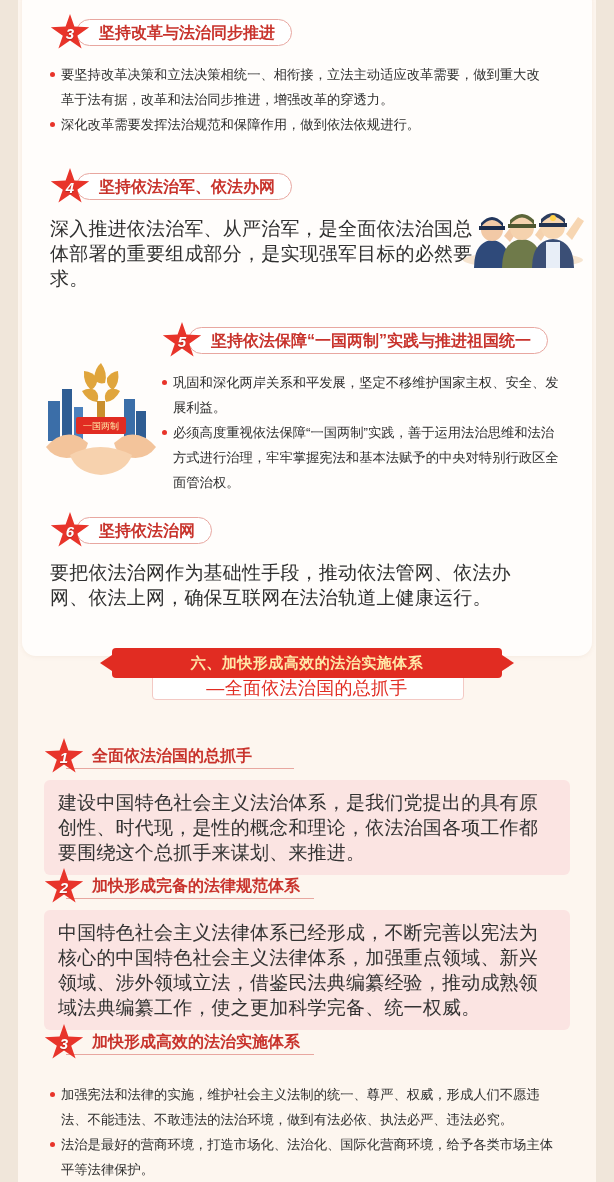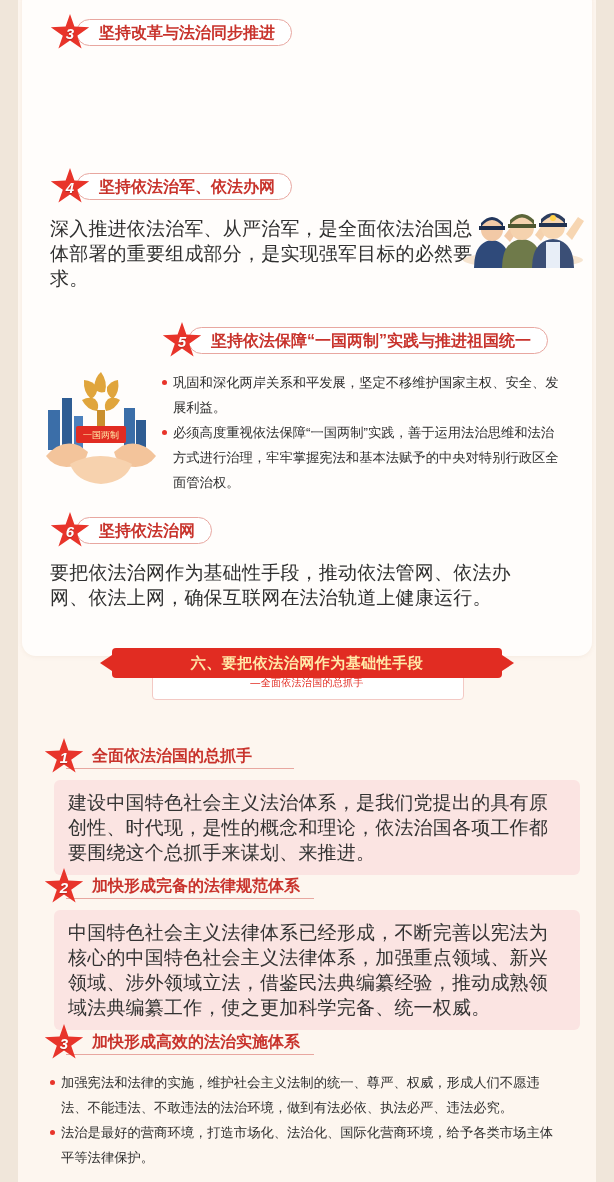--- a/index.html
+++ b/index.html
@@ -114,21 +114,21 @@
   .soldiers {
     position: absolute;
     right: 28px;
     top: 180px;
     width: 126px;
     height: 88px;
   }
   .hk {
     position: absolute;
     left: 40px;
-    top: 364px;
+    top: 355px;
     width: 122px;
     height: 126px;
   }
   
   .banner-wrap {
     position: absolute;
     left: 0;
     top: 648px;
     width: 614px;
     height: 60px;
@@ -157,59 +157,62 @@
     border-bottom: 8px solid transparent;
   }
   .banner:before { left: -12px; border-right: 12px solid #e12c22; }
   .banner:after  { right: -12px; border-left: 12px solid #e12c22; }
   .banner-sub {
     position: absolute;
     left: 0; top: 28px;
     width: 614px;
     text-align: center;
     color: #e12c22;
-    font-size: 10px;
+    font-size: 18px;
     letter-spacing: .3px;
   }
   .banner-sub-bg {
     position: absolute;
     left: 152px;
     top: 26px;
     width: 310px;
     height: 24px;
     background: #ffffff;
     border: 1px solid #f3c9c4;
     border-radius: 4px;
   }
   
   .pinkbox {
     background: #fbe4e2;
     border-radius: 6px;
     padding: 10px 14px;
-    margin-left: 10px;
   }
   .pinkbox .body-text, .pinkbox li { color: #333; }
   .underline {
     position: absolute;
     height: 1px;
     background: #e8a7a0;
   }
 </style>
 </head>
 <body>
 
 <div class="page">
 
   <div class="card-top"></div>
 
   <div class="sec" style="top:14px;left:50px;width:520px;">
     <div class="head">
       <div class="star">3</div>
       <div class="pill">坚持改革与法治同步推进</div>
     </div>
+    <ul class="bullet-list" style="margin-top:14px;width:498px;">
+      <li>要坚持改革决策和立法决策相统一、相衔接，立法主动适应改革需要，做到重大改革于法有据，改革和法治同步推进，增强改革的穿透力。</li>
+      <li>深化改革需要发挥法治规范和保障作用，做到依法依规进行。</li>
+    </ul>
   </div>
 
   <div class="sec" style="top:168px;left:50px;width:520px;">
     <div class="head">
       <div class="star">4</div>
       <div class="pill">坚持依法治军、依法办网</div>
     </div>
     <div class="body-text" style="margin-top:14px;width:430px;">深入推进依法治军、从严治军，是全面依法治国总体部署的重要组成部分，是实现强军目标的必然要求。</div>
   </div>
 
@@ -284,21 +287,21 @@
   <div class="sec" style="top:512px;left:50px;width:520px;">
     <div class="head">
       <div class="star">6</div>
       <div class="pill">坚持依法治网</div>
     </div>
     <div class="body-text" style="margin-top:14px;width:498px;">要把依法治网作为基础性手段，推动依法管网、依法办网、依法上网，确保互联网在法治轨道上健康运行。</div>
   </div>
 
   <div class="banner-wrap">
     <div class="banner-sub-bg"></div>
-    <div class="banner">六、要把依法治网作为基础性手段</div>
+    <div class="banner">六、加快形成高效的法治实施体系</div>
     <div class="banner-sub">—全面依法治国的总抓手</div>
   </div>
 
   <div class="sec" style="top:738px;left:44px;width:530px;">
     <div class="head">
       <div class="star">1</div>
       <div class="pill plain">全面依法治国的总抓手</div>
     </div>
     <div class="underline" style="left:22px;top:30px;width:228px;"></div>
     <div class="pinkbox" style="margin-top:8px;width:498px;">
@@ -316,19 +319,19 @@
       <div class="body-text">中国特色社会主义法律体系已经形成，不断完善以宪法为核心的中国特色社会主义法律体系，加强重点领域、新兴领域、涉外领域立法，借鉴民法典编纂经验，推动成熟领域法典编纂工作，使之更加科学完备、统一权威。</div>
     </div>
   </div>
 
   <div class="sec" style="top:1024px;left:44px;width:530px;">
     <div class="head">
       <div class="star">3</div>
       <div class="pill plain">加快形成高效的法治实施体系</div>
     </div>
     <div class="underline" style="left:22px;top:30px;width:248px;"></div>
-    <ul class="bullet-list" style="margin-top:12px;width:504px;padding-left:6px;">
+    <ul class="bullet-list" style="margin-top:24px;width:504px;padding-left:6px;">
       <li>加强宪法和法律的实施，维护社会主义法制的统一、尊严、权威，形成人们不愿违法、不能违法、不敢违法的法治环境，做到有法必依、执法必严、违法必究。</li>
       <li>法治是最好的营商环境，打造市场化、法治化、国际化营商环境，给予各类市场主体平等法律保护。</li>
     </ul>
   </div>
 
 </div>
 
 </body></html>

